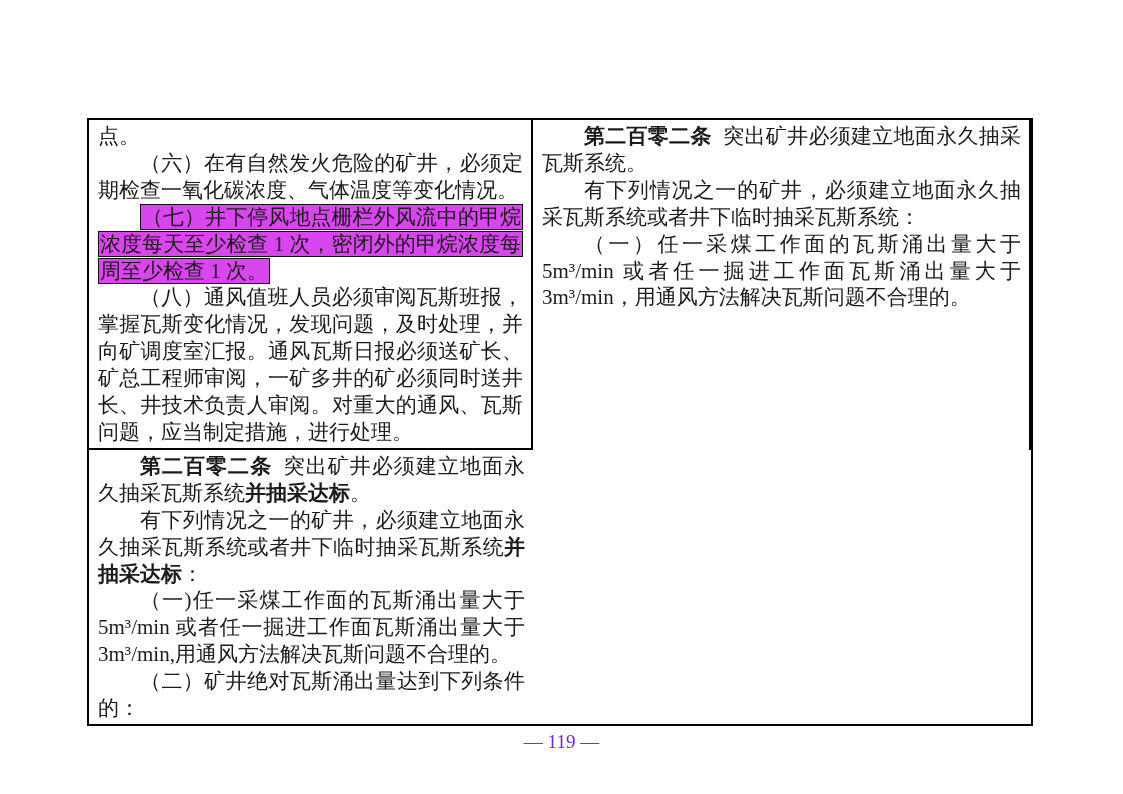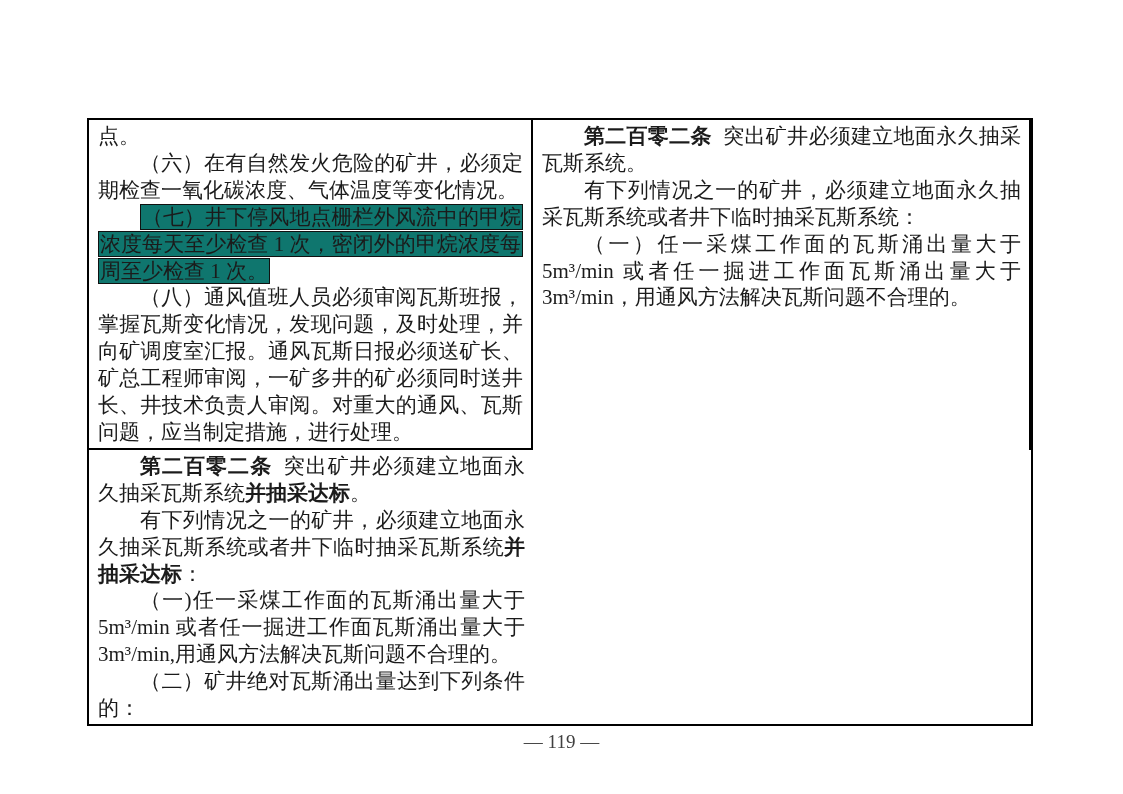--- a/index.html
+++ b/index.html
@@ -36,34 +36,34 @@
   .bold {
     font-weight: bold;
     font-family: "Liberation Sans", sans-serif;
   }
   .article-no {
     font-weight: bold;
     font-family: "Liberation Sans", sans-serif;
   }
   .article-gap { margin-left: 0.55em; }
   .highlight {
-    background: #0f766e;
+    background: #d946ef;
     border: 1.5px solid #111;
     -webkit-box-decoration-break: clone;
     box-decoration-break: clone;
     padding: 0 1px;
   }
   .page-number {
     position: absolute;
     left: 0;
     top: 731px;
     width: 100%;
     text-align: center;
     font-size: 19px;
-    color: #404040;
+    color: #6d28d9;
     font-family: "Liberation Serif", serif;
   }
 </style>
 </head>
 <body>
 
 <div class="page">
 
   <div class="doc-table">
 

